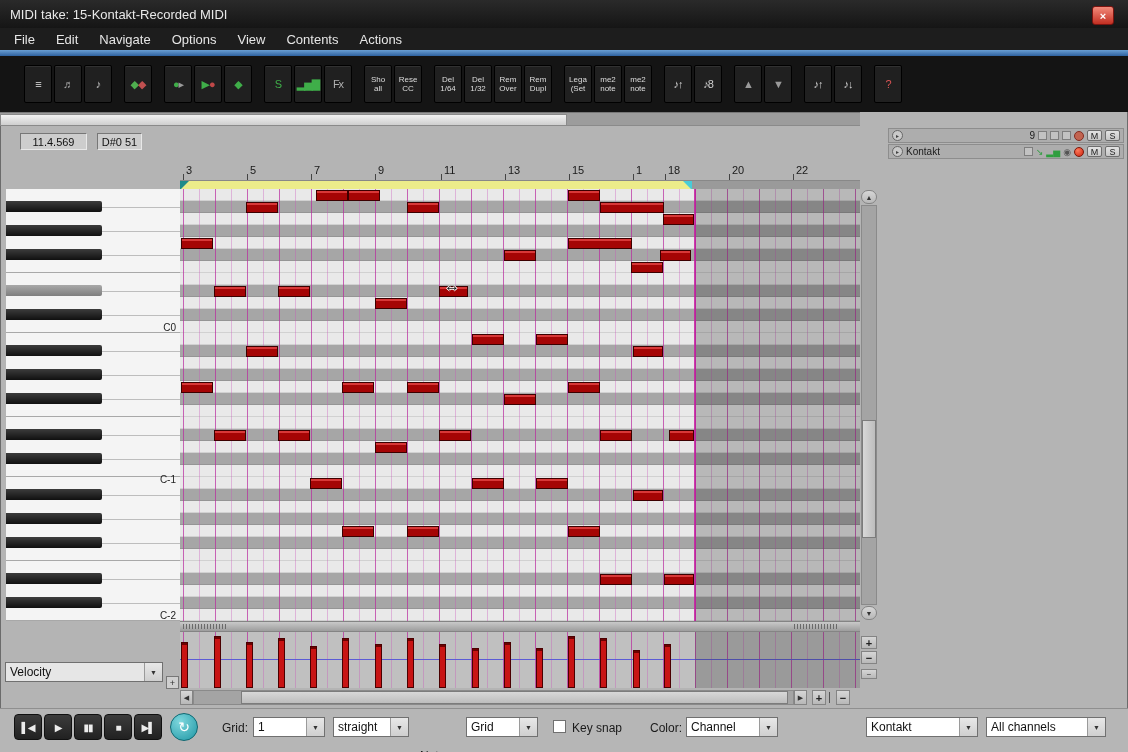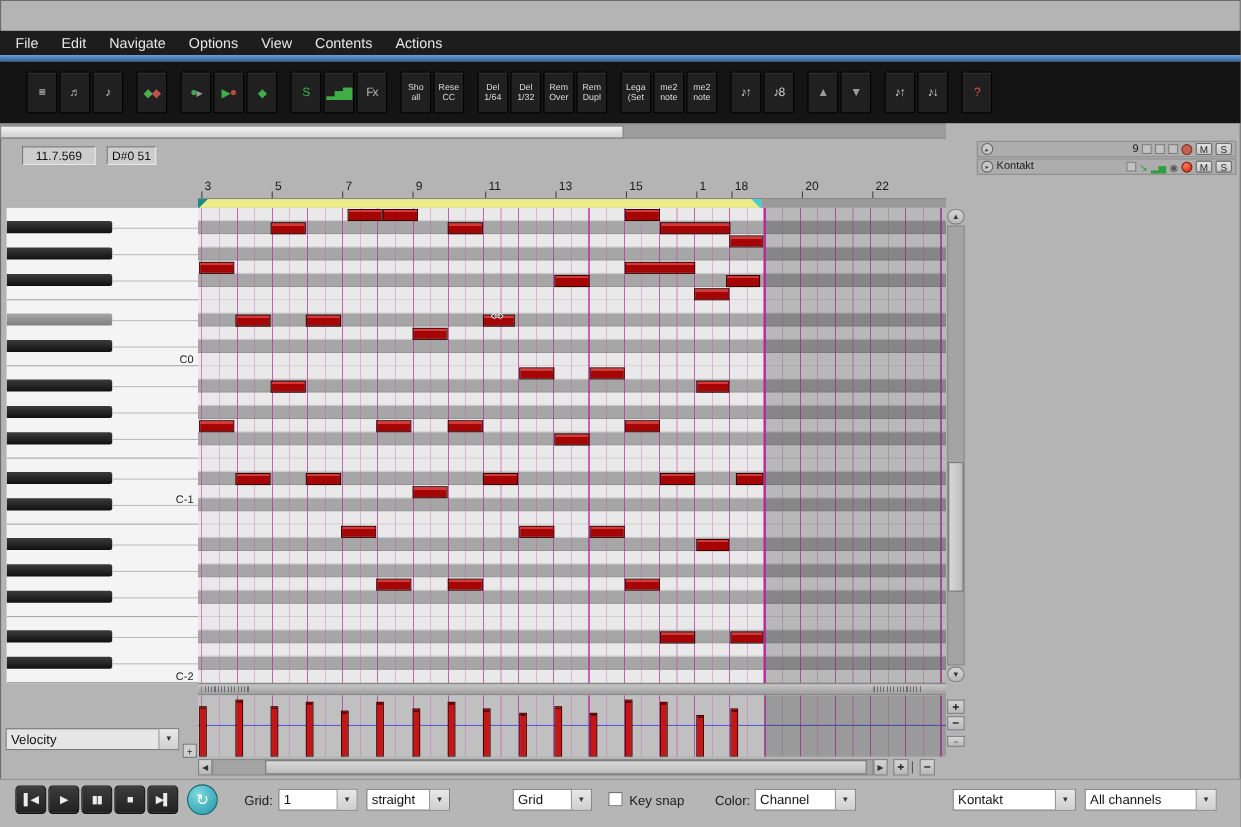--- a/index.html
+++ b/index.html
@@ -126,20 +126,26 @@
     background:radial-gradient(circle at 35% 30%,#7fd8de,#1f96a4);border:1px solid #0e6872;color:#fff;
     font-size:14px;display:flex;align-items:center;justify-content:center;box-sizing:border-box;}
   .blabel{position:absolute;top:12px;font-size:12px;color:#1a1a1a;}
   .chk{position:absolute;left:553px;top:11px;width:13px;height:13px;background:#fff;border:1px solid #707070;box-sizing:border-box;}
 </style>
 </head>
 <body>
 
 <div class="app">
 
+  <div class="titlebar">
+    <span>MIDI take: 15-Kontakt-Recorded MIDI</span>
+    <div class="close-btn">
+      <span>×</span>
+    </div>
+  </div>
 
   <div class="menubar">
       <div class="menu-item">File</div>
       <div class="menu-item">Edit</div>
       <div class="menu-item">Navigate</div>
       <div class="menu-item">Options</div>
       <div class="menu-item">View</div>
       <div class="menu-item">Contents</div>
       <div class="menu-item">Actions</div>
     </div>
@@ -260,21 +266,21 @@
         <div class="tb-btn">
           <span style="color: rgb(216, 84, 84);">?</span>
         </div>
       </div>
     </div>
 
   <div class="topscroll">
     <div class="thumb"></div>
   </div>
 
-  <div class="infobox" style="left:20px;width:67px;">11.7.569</div>
+  <div class="infobox" style="left:20px;width:67px;">11.4.569</div>
   <div class="infobox" style="left:97px;width:45px;">D#0 51</div>
 
   <div class="ruler">
       <div class="rmark" style="left: 3px;"><div class="tick"></div><span>3</span></div>
       <div class="rmark" style="left: 67px;"><div class="tick"></div><span>5</span></div>
       <div class="rmark" style="left: 131px;"><div class="tick"></div><span>7</span></div>
       <div class="rmark" style="left: 195px;"><div class="tick"></div><span>9</span></div>
       <div class="rmark" style="left: 261px;"><div class="tick"></div><span>11</span></div>
       <div class="rmark" style="left: 325px;"><div class="tick"></div><span>13</span></div>
       <div class="rmark" style="left: 389px;"><div class="tick"></div><span>15</span></div>
@@ -321,21 +327,21 @@
       <div class="kseg" style="top: 330px;"></div>
       <div class="bkey" style="top: 348px;"></div>
       <div class="kseg" style="top: 354px;"></div>
       <div class="ksep" style="top: 371px;"></div>
       <div class="bkey" style="top: 384px;"></div>
       <div class="kseg" style="top: 390px;"></div>
       <div class="bkey" style="top: 408px;"></div>
       <div class="kseg" style="top: 414px;"></div>
       <div class="ksep" style="top: 431px;"></div>
       <div class="klabel" style="top: 133px;">C0</div>
-      <div class="klabel" style="top: 260px;">C-1</div>
+      <div class="klabel" style="top: 285px;">C-1</div>
       <div class="klabel" style="top: 421px;">C-2</div>
     </div>
 
   <div class="grid">
       <div class="grow w" style="top: 0px;"></div>
       <div class="grow b" style="top: 12px;"></div>
       <div class="grow w" style="top: 24px;"></div>
       <div class="grow b" style="top: 36px;"></div>
       <div class="grow w" style="top: 48px;"></div>
       <div class="grow b" style="top: 60px;"></div>

